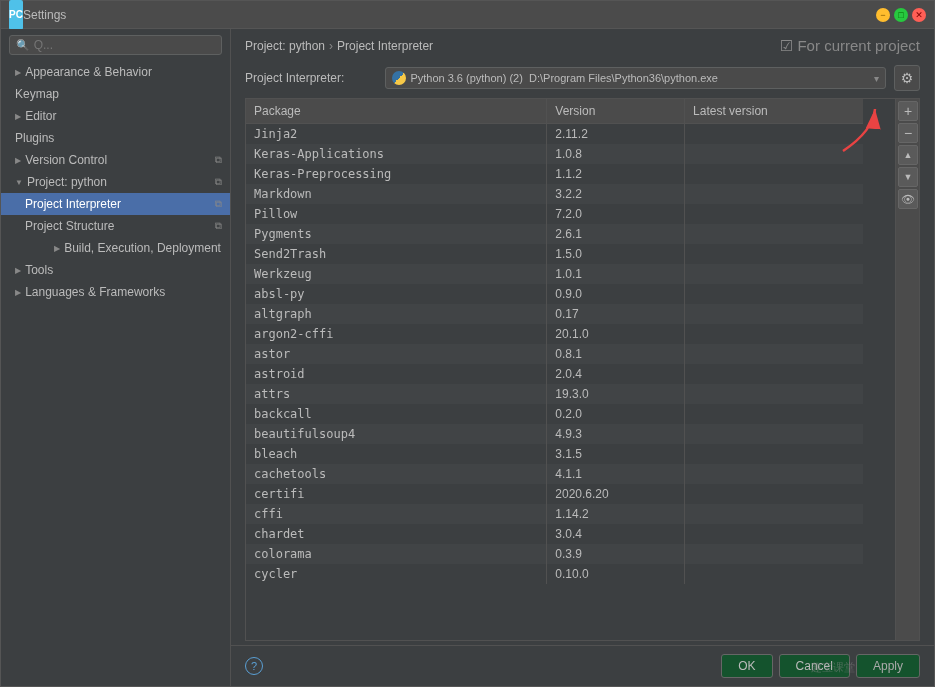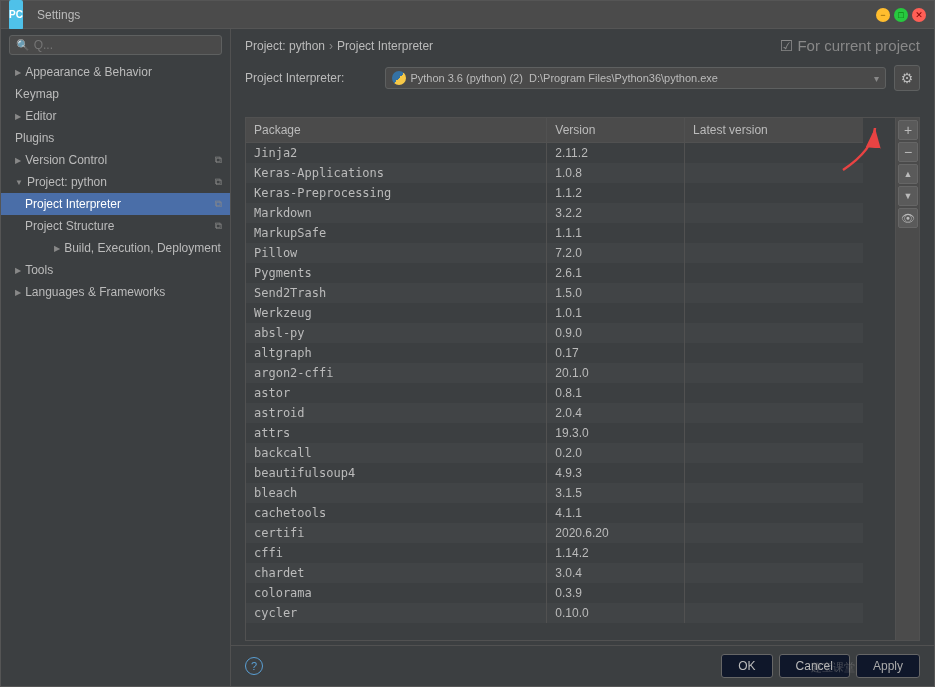--- a/index.html
+++ b/index.html
@@ -26,21 +26,21 @@
       height: 28px;
       display: flex;
       align-items: center;
       padding: 0 8px;
       border-bottom: 1px solid #555;
       flex-shrink: 0;
     }
     .titlebar-icon {
       width: 14px;
       height: 30px;
-      margin-right: 14px;
+      margin-right: 0;
       background: #4fc1e9;
       border-radius: 2px;
       font-size: 10px;
       display: flex;
       align-items: center;
       justify-content: center;
       color: white;
       font-weight: bold;
     }
     .titlebar-title {
@@ -199,21 +199,21 @@
       align-items: center;
       justify-content: center;
       cursor: pointer;
       color: #bbbbbb;
       font-size: 14px;
     }
 
     
     .package-area {
       flex: 1;
-      margin: 20px 14px 4px 14px;
+      margin: 1px 14px 4px 14px;
       display: flex;
       overflow: hidden;
       border: 1px solid #515151;
       gap: 32px;
     }
     .package-table-container {
       flex: 1;
       overflow-y: auto;
       background: #3c3f41;
     }
@@ -280,21 +280,21 @@
       gap: 6px;
       border-top: 1px solid #515151;
       flex-shrink: 0;
     }
     .bottom-action-btn {
       padding: 4px 16px;
       border-radius: 3px;
       border: 1px solid #666;
       cursor: pointer;
       font-size: 12px;
-      background: #0f172a;
+      background: #14532d;
       color: #bbbbbb;
     }
     .bottom-action-btn.apply {
       color: #aaaaaa;
     }
     .help-icon {
       width: 18px;
       height: 18px;
       border-radius: 50%;
       border: 1px solid #5a9fd4;
@@ -419,25 +419,20 @@
       <td class="package-name">Keras-Preprocessing</td>
       <td>1.1.2</td>
       <td></td>
     </tr>
                 <tr>
       <td class="package-name">Markdown</td>
       <td>3.2.2</td>
       <td></td>
     </tr>
                 <tr>
-      <td class="package-name">MarkupSafe</td>
-      <td>1.1.1</td>
-      <td></td>
-    </tr>
-                <tr>
       <td class="package-name">Pillow</td>
       <td>7.2.0</td>
       <td></td>
     </tr>
                 <tr>
       <td class="package-name">Pygments</td>
       <td>2.6.1</td>
       <td></td>
     </tr>
                 <tr>

